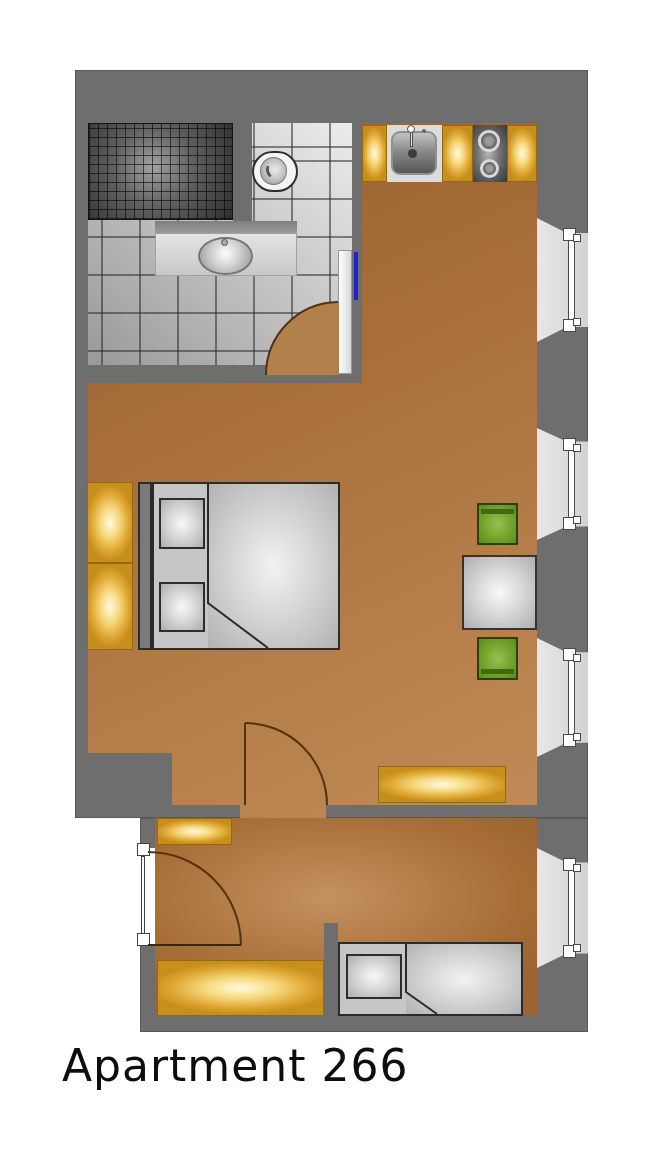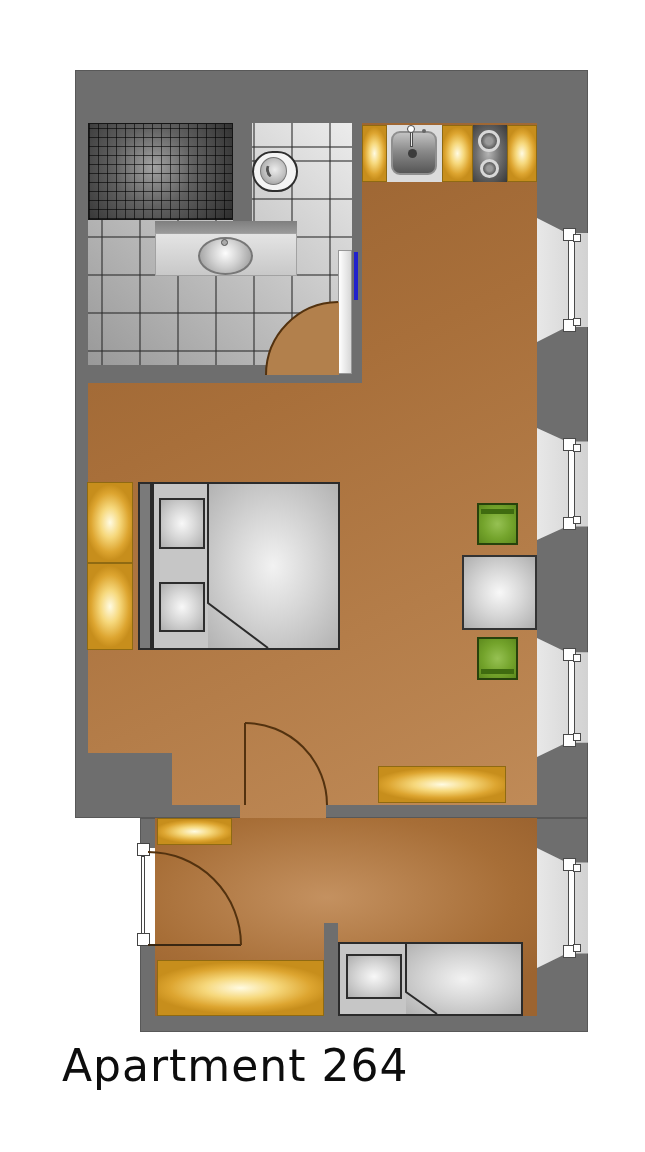--- a/index.html
+++ b/index.html
@@ -155,14 +155,14 @@
     <path d="M 339,375 L 266,375 A 73 73 0 0 1 339,302 Z" fill="#b2804c" stroke="none"></path>
     <path d="M 266,375 A 73 73 0 0 1 338,302" fill="none" stroke="#53320f" stroke-width="2"></path>
     <path d="M 245,805 L 245,723" fill="none" stroke="#53320f" stroke-width="2"></path>
     <path d="M 245,723 A 82 82 0 0 1 327,805" fill="none" stroke="#53320f" stroke-width="2"></path>
     <path d="M 148,945 L 241,945" fill="none" stroke="#3a2712" stroke-width="2"></path>
     <path d="M 148,852 A 93 93 0 0 1 241,945" fill="none" stroke="#53320f" stroke-width="2"></path>
     <path d="M 208,484 L 208,603 L 268,648" fill="none" stroke="#2b2b2b" stroke-width="2"></path>
     <path d="M 406,944 L 406,992 L 437,1014" fill="none" stroke="#2b2b2b" stroke-width="2"></path>
   </svg>
 
-  <div id="title">Apartment 264</div>
+  <div id="title">Apartment 266</div>
 </div>
 
 </body></html>

